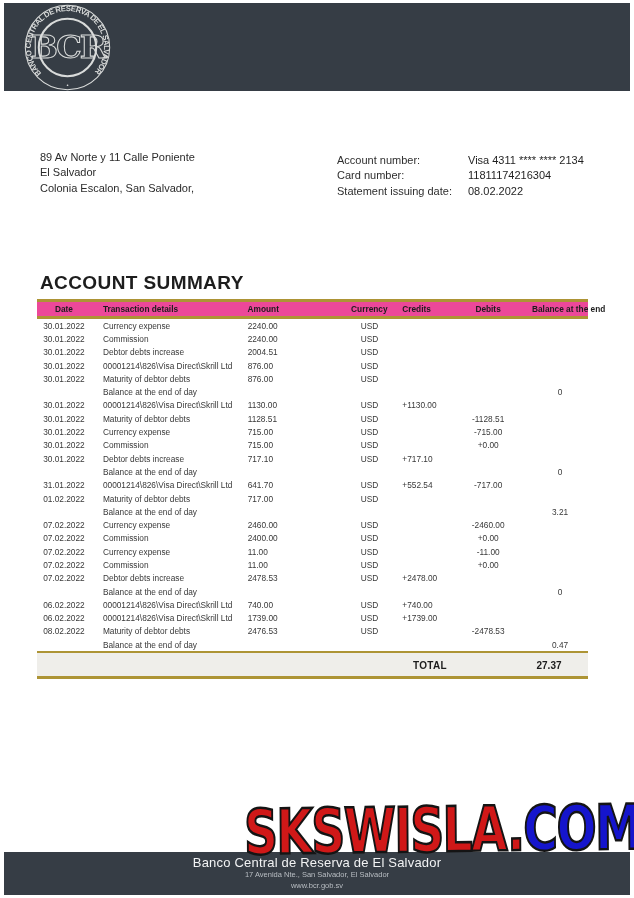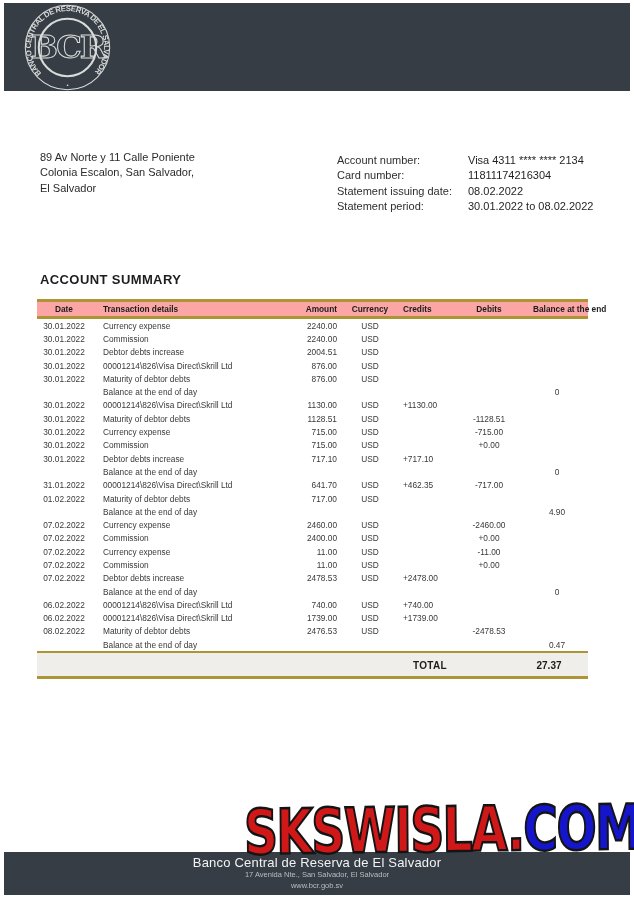--- a/index.html
+++ b/index.html
@@ -25,42 +25,42 @@
 
   
   .acct { position:absolute; left:337px; top:153px; font-size:11px; line-height:15.4px; }
   .acct-row { display:flex; }
   .acct-label { width:131px; color:#2e2e2e; }
   .acct-value { color:#1f1f1f; }
 
   
   .summary-title {
     position:absolute; left:40px; top:272px;
-    font-size:13px; font-weight:bold; letter-spacing:0.4px; color:#1d1d1d;
+    font-size:19px; font-weight:bold; letter-spacing:0.4px; color:#1d1d1d;
   }
 
   
   .table { position:absolute; left:37px; top:299px; width:551px; font-size:8.3px; color:#383838; }
   .thead {
     display:flex; align-items:center;
     height:20px;
-    background:#fca5a5;
+    background:#ec4899;
     border-top:3px solid #ad9435;
     border-bottom:3px solid #ad9435;
     font-weight:bold; color:#1c1c1c;
   }
   .trow { display:flex; align-items:center; height:13.3px; }
   .cell { white-space:nowrap; overflow:visible; }
   .c-date     { width:54px;  text-align:center; }
   .c-details  { width:157px; text-align:left; padding-left:12px; }
-  .c-amount   { width:89px;  text-align:right; }
+  .c-amount   { width:89px;  text-align:left; }
   .c-currency { width:66px;  text-align:center; }
   .c-credits  { width:42px;  text-align:left; }
   .c-debits   { width:88px;  text-align:center; }
-  .c-balance  { width:48px;  text-align:center; }
+  .c-balance  { width:56px;  text-align:center; }
   .thead .c-balance { text-align:right; }
 
   .total-row {
     position:relative;
     height:28px;
     background:#efeeea;
     border-top:2.5px solid #ad9435;
     border-bottom:3.5px solid #ad9435;
     font-weight:bold; color:#1c1c1c; font-size:10px;
   }
@@ -98,40 +98,36 @@
     <text font-size="8.8" font-weight="bold" fill="#d9dbda" letter-spacing="0.4">
       <textPath href="#ringPath" textLength="196">BANCO CENTRAL DE RESERVA DE EL SALVADOR</textPath>
     </text>
     <text x="50" y="95.5" text-anchor="middle" font-size="7" fill="#d9dbda">•</text>
     <text x="50" y="62" text-anchor="middle" font-size="37" font-family="'DejaVu Serif', serif" font-weight="bold" fill="none" stroke="#d9dbda" stroke-width="1.2" letter-spacing="-2.5">BCR</text>
   </svg>
 </div>
 
 <div class="holder">
   <div>89 Av Norte y 11 Calle Poniente</div>
+  <div>El Salvador</div>
   <div>Colonia Escalon, San Salvador,</div>
-  <div>El Salvador</div>
 </div>
 
 <div class="acct">
   <div class="acct-row">
     <div class="acct-label">Account number:</div>
     <div class="acct-value">Visa 4311 **** **** 2134</div>
   </div>
   <div class="acct-row">
     <div class="acct-label">Card number:</div>
     <div class="acct-value">11811174216304</div>
   </div>
   <div class="acct-row">
     <div class="acct-label">Statement issuing date:</div>
     <div class="acct-value">08.02.2022</div>
-  </div>
-  <div class="acct-row">
-    <div class="acct-label">Statement period:</div>
-    <div class="acct-value">30.01.2022 to 08.02.2022</div>
   </div>
 </div>
 
 <div class="summary-title">ACCOUNT SUMMARY</div>
 
 <div class="table">
   <div class="thead">
     <div class="cell c-date">Date</div>
     <div class="cell c-details">Transaction details</div>
     <div class="cell c-amount">Amount</div>
@@ -248,41 +244,41 @@
         <div class="cell c-currency"></div>
         <div class="cell c-credits"></div>
         <div class="cell c-debits"></div>
         <div class="cell c-balance">0</div>
       </div>
       <div class="trow">
         <div class="cell c-date">31.01.2022</div>
         <div class="cell c-details">00001214\826\Visa Direct\Skrill Ltd</div>
         <div class="cell c-amount">641.70</div>
         <div class="cell c-currency">USD</div>
-        <div class="cell c-credits">+462.35</div>
+        <div class="cell c-credits">+552.54</div>
         <div class="cell c-debits">-717.00</div>
         <div class="cell c-balance"></div>
       </div>
       <div class="trow">
         <div class="cell c-date">01.02.2022</div>
         <div class="cell c-details">Maturity of debtor debts</div>
         <div class="cell c-amount">717.00</div>
         <div class="cell c-currency">USD</div>
         <div class="cell c-credits"></div>
         <div class="cell c-debits"></div>
         <div class="cell c-balance"></div>
       </div>
       <div class="trow">
         <div class="cell c-date"></div>
         <div class="cell c-details">Balance at the end of day</div>
         <div class="cell c-amount"></div>
         <div class="cell c-currency"></div>
         <div class="cell c-credits"></div>
         <div class="cell c-debits"></div>
-        <div class="cell c-balance">4.90</div>
+        <div class="cell c-balance">3.21</div>
       </div>
       <div class="trow">
         <div class="cell c-date">07.02.2022</div>
         <div class="cell c-details">Currency expense</div>
         <div class="cell c-amount">2460.00</div>
         <div class="cell c-currency">USD</div>
         <div class="cell c-credits"></div>
         <div class="cell c-debits">-2460.00</div>
         <div class="cell c-balance"></div>
       </div>

